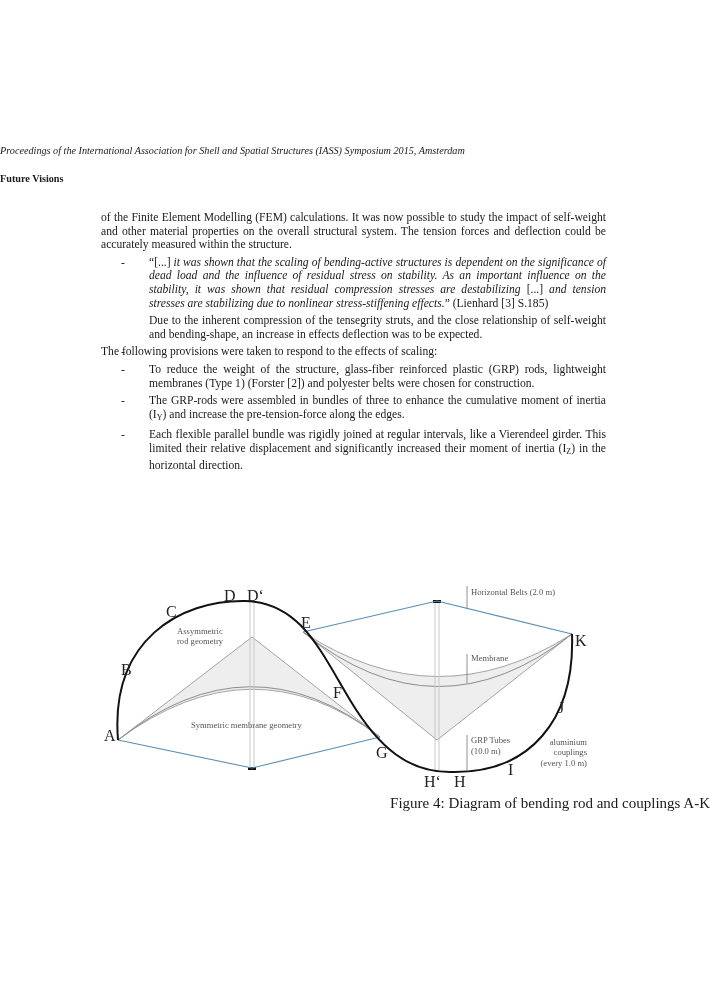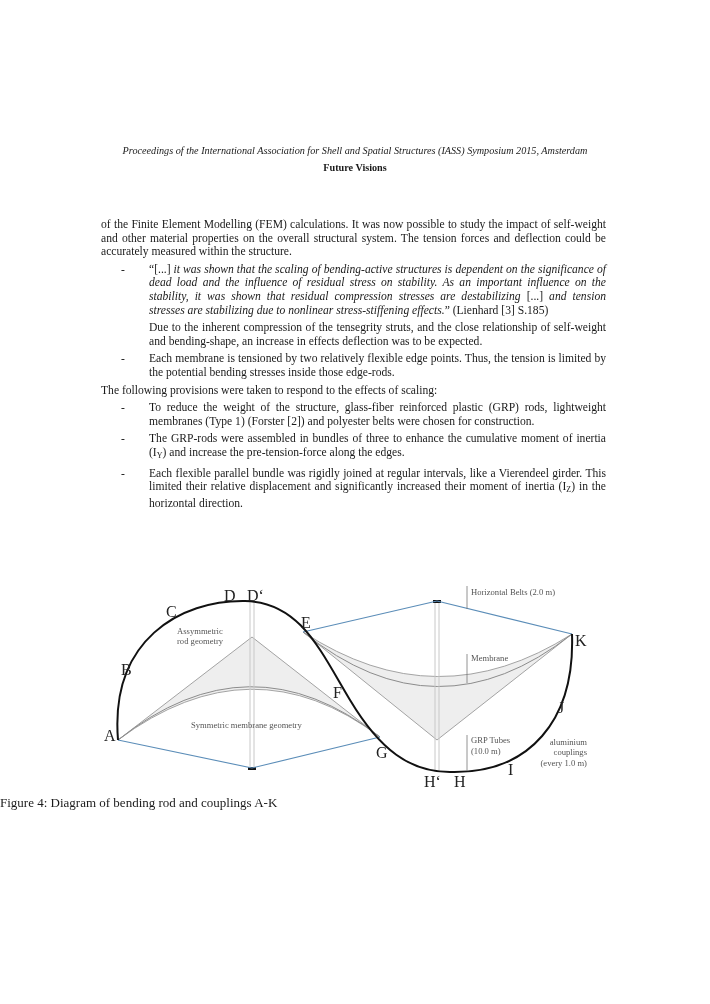--- a/index.html
+++ b/index.html
@@ -1,50 +1,49 @@
 <!DOCTYPE html>
 <html><head>
 <meta charset="utf-8">
 <style>
   html, body { margin:0; padding:0; background:#ffffff; }
   body { width:710px; height:1004px; position:relative; overflow:hidden;
          font-family:"Liberation Serif", "DejaVu Serif", serif; color:#1a1a1a; }
-  .header { position:absolute; top:145px; left:0; width:710px; text-align:center; }
+  .header { position:absolute; top:145px; left:0; width:710px; }
   .header .proc { font-style:italic; font-size:10.2px; letter-spacing:0; }
-  .header .sub { font-weight:bold; font-size:10.2px; margin-top:6px; }
-  .body { position:absolute; top:218px; left:101px; width:505px; font-size:11.6px; line-height:13.6px; }
+  .header .sub { font-weight:bold; font-size:10.2px; margin-top:17px; }
+  .body { position:absolute; top:211px; left:101px; width:505px; font-size:11.6px; line-height:13.6px; }
   .body p { margin:0 0 4px 0; text-align:justify; }
   .item { position:relative; padding-left:48px; margin:0 0 4px 0; text-align:justify; }
   .item .dash { position:absolute; left:20px; top:0; }
   .item p { margin:3px 0 4px 0; }
   .quote-it { font-style:italic; }
   .sub-s { font-size:8px; vertical-align:-2px; }
   .figure { position:absolute; left:0; top:580px; width:710px; height:210px; }
-  .caption { position:absolute; top:795px; left:0; width:710px; text-align:left; font-size:13px; }
+  .caption { position:absolute; top:795px; left:0; width:710px; text-align:right; font-size:15px; }
   svg text { font-family:"Liberation Serif", "DejaVu Serif", serif; }
 </style>
 </head>
 <body>
 
 <div class="header">
   <div class="proc">Proceedings of the International Association for Shell and Spatial Structures (IASS) Symposium 2015, Amsterdam</div>
   <div class="sub">Future Visions</div>
 </div>
 
 <div class="body">
   <p>of the Finite Element Modelling (FEM) calculations. It was now possible to study the impact of self-weight and other material properties on the overall structural system. The tension forces and deflection could be accurately measured within the structure.</p>
 
   <div class="item">
     <span class="dash">-</span>
     <p><span>“[...] </span><span class="quote-it">it was shown that the scaling of bending-active structures is dependent on the significance of dead load and the influence of residual stress on stability. As an important influence on the stability, it was shown that residual compression stresses are destabilizing</span><span> [...] </span><span class="quote-it">and tension stresses are stabilizing due to nonlinear stress-stiffening effects.</span><span>” (Lienhard [3] S.185)</span></p>
     <p>Due to the inherent compression of the tensegrity struts, and the close relationship of self-weight and bending-shape, an increase in effects deflection was to be expected.</p>
   </div>
   <div class="item">
     <span class="dash">-</span>
-    <span>Each membrane is tensioned by two relatively flexible edge points. Thus, the tension is limited by the potential bending stresses inside those edge-rods.</span>
   </div>
 
   <p style="margin-left:-0px">The following provisions were taken to respond to the effects of scaling:</p>
 
   <div class="item">
     <span class="dash">-</span>
     <span>To reduce the weight of the structure, glass-fiber reinforced plastic (GRP) rods, lightweight membranes (Type 1) (Forster [2]) and polyester belts were chosen for construction.</span>
   </div>
   <div class="item">
     <span class="dash">-</span>

